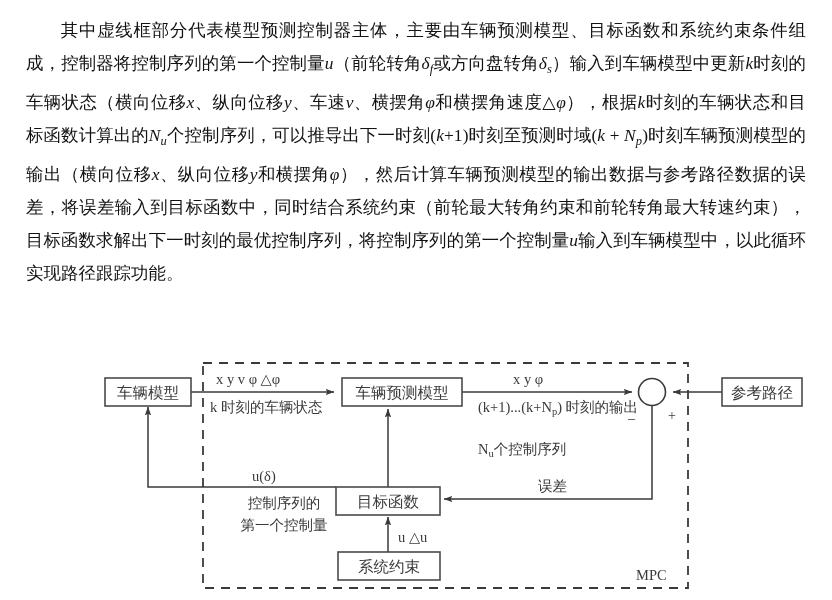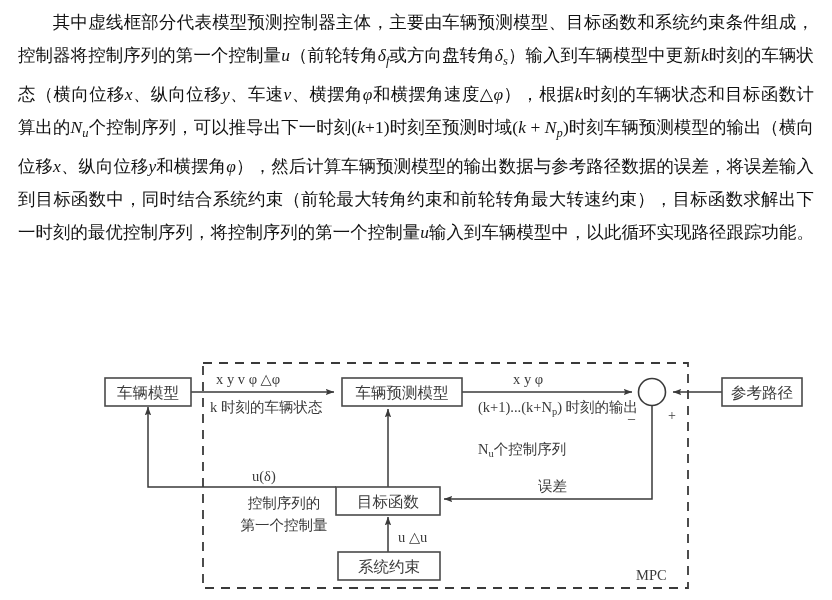--- a/index.html
+++ b/index.html
@@ -15,21 +15,21 @@
   #prose{
     position:absolute;
     left:18px; top:6px; width:796px;
     font-size:17.4px;
     line-height:33.2px;
     text-align:justify;
     text-justify:inter-ideograph;
     letter-spacing:0.1px;
     color:#121212;
   }
-  #prose p{margin:0;text-indent:2em;}
+  #prose p{margin:8px;text-indent:2em;}
   .it{font-style:italic;font-family:"Liberation Serif","DejaVu Serif",serif;}
   .sub{font-size:0.72em;vertical-align:-0.28em;font-style:italic;}
   
   #diagram{
     position:absolute;
     left:0; top:330px; width:832px; height:270px;margin-left:40px;
   }
   #diagram svg{display:block;}
   .dgtxt{
     font-family:"Liberation Serif","DejaVu Serif",serif;

